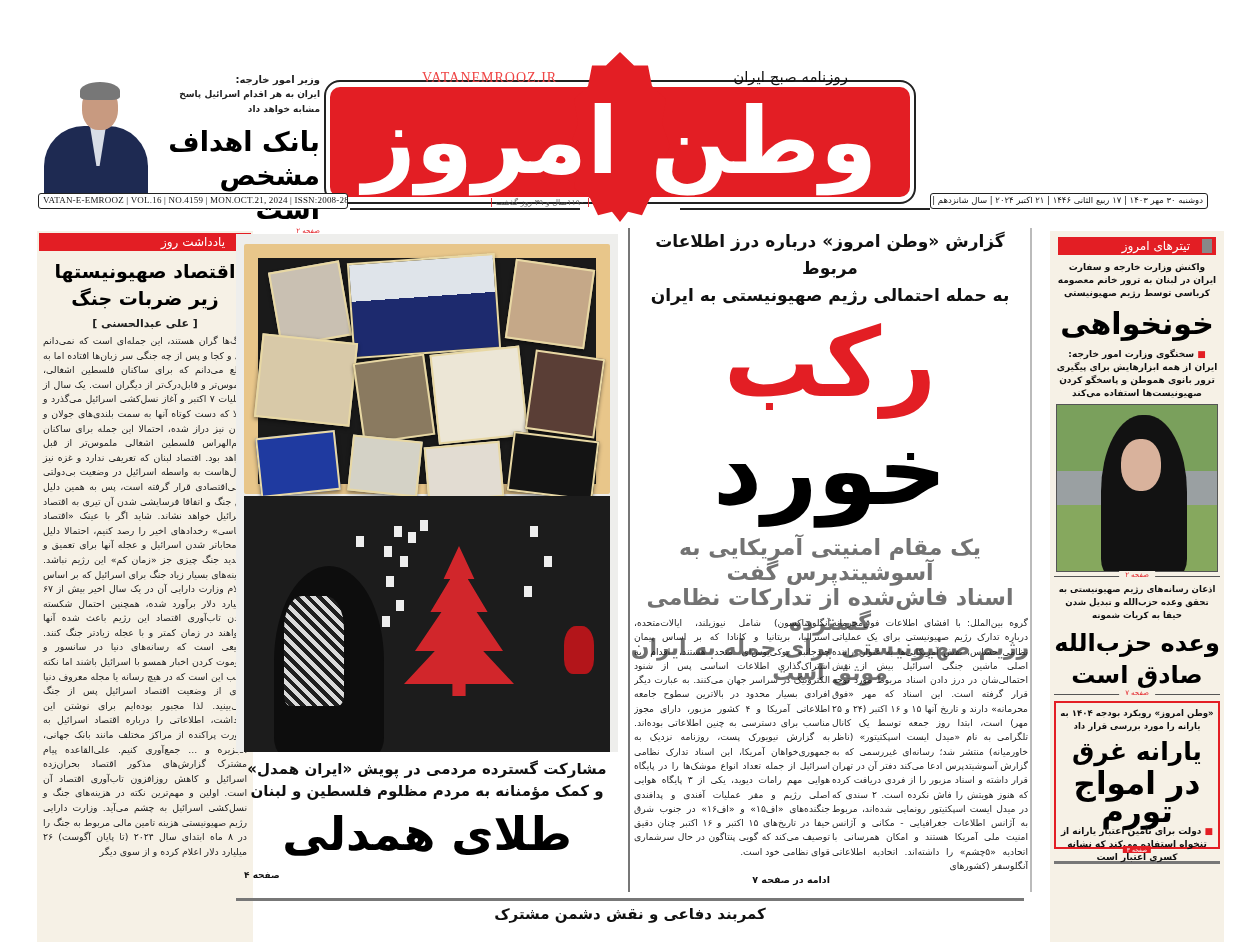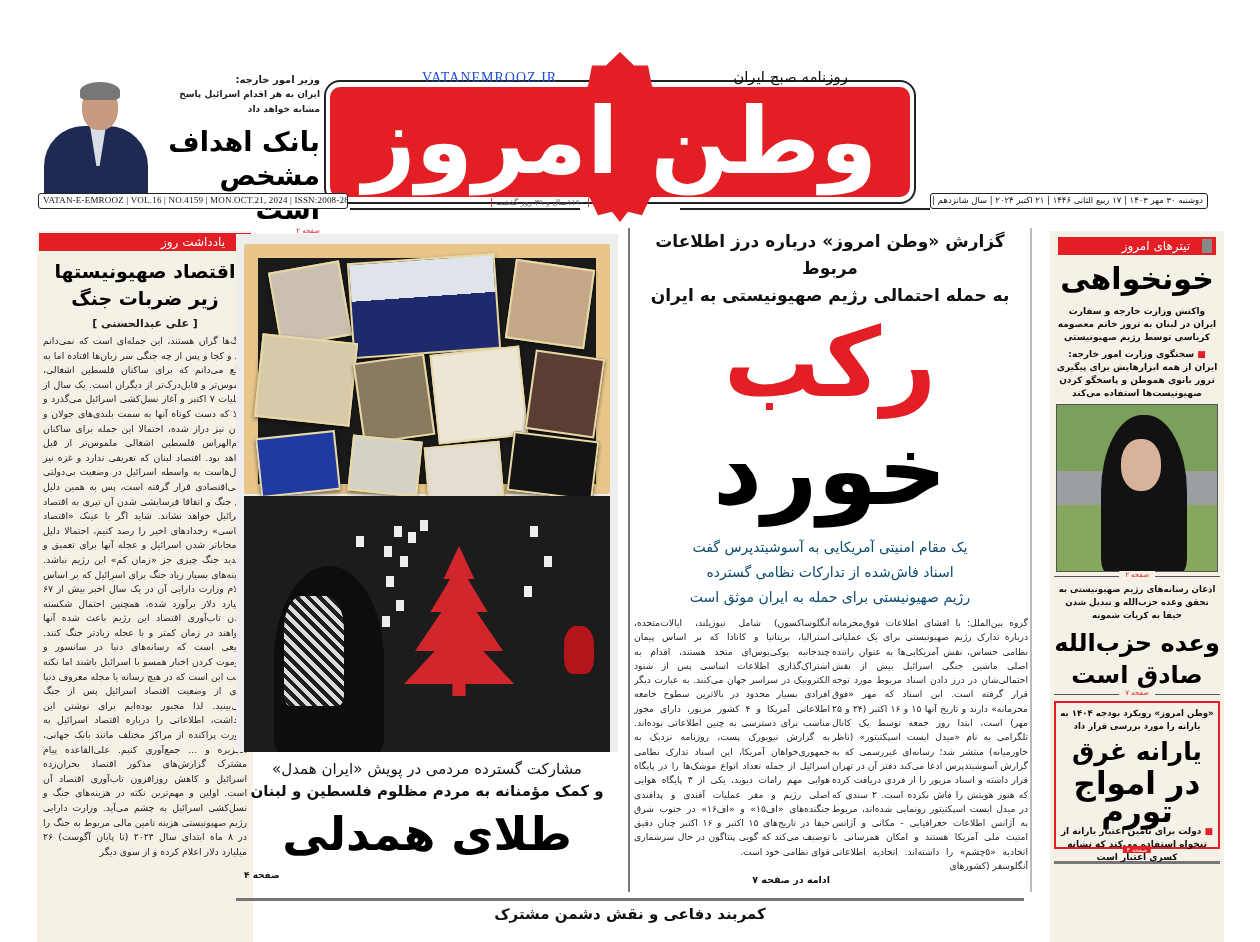--- a/index.html
+++ b/index.html
@@ -9,21 +9,21 @@
 .rtl{direction:rtl;text-align:right}
 .ctr{text-align:center}
 
 
 .logo-wrap{left:300px;top:52px;width:640px;height:170px}
 .logo-band{position:absolute;left:30px;top:35px;width:580px;height:110px;background:#e31e24;border-radius:10px}
 .logo-band-out{position:absolute;left:24px;top:28px;width:592px;height:124px;border:2px solid #222;border-radius:16px;background:#fff}
 .logo-medal{position:absolute;left:270px;top:0;width:100px;height:170px;background:#e31e24;clip-path:polygon(50% 0,64% 8%,78% 8%,82% 20%,96% 28%,92% 42%,100% 55%,92% 66%,96% 80%,80% 86%,72% 96%,58% 94%,50% 100%,42% 94%,28% 96%,20% 86%,4% 80%,8% 66%,0 55%,8% 42%,4% 28%,18% 20%,22% 8%,36% 8%)}
 .logo-text{position:absolute;left:30px;top:40px;width:580px;height:100px;font-family:"DejaVu Sans",sans-serif;font-weight:bold;font-size:92px;line-height:100px;color:#fff;text-align:center;letter-spacing:-2px;direction:rtl}
 .logo-tagline{position:absolute;right:92px;top:16px;font-size:15px;color:#111;direction:rtl;letter-spacing:2px}
-.logo-url{position:absolute;left:122px;top:18px;font-family:"Liberation Serif",serif;font-size:14px;color:#1d4ed8;letter-spacing:1px}
+.logo-url{position:absolute;left:122px;top:18px;font-family:"Liberation Serif",serif;font-size:14px;color:#ef4444;letter-spacing:1px}
 .logo-since{position:absolute;left:190px;top:146px;font-size:8px;color:#666;direction:rtl}
 .logo-since b{color:#e31e24}
 
 .left-teaser{left:40px;top:68px;width:280px;height:126px}
 .teaser-photo{position:absolute;left:4px;top:10px;width:104px;height:116px;overflow:hidden}
 .teaser-photo .head{position:absolute;left:38px;top:8px;width:36px;height:44px;background:#c89a80;border-radius:45%}
 .teaser-photo .hair{position:absolute;left:36px;top:4px;width:40px;height:18px;background:#777;border-radius:50% 50% 20% 20%}
 .teaser-photo .suit{position:absolute;left:0;top:48px;width:104px;height:70px;background:#1e2a52;border-radius:40px 40px 0 0}
 .teaser-photo .shirt{position:absolute;left:46px;top:48px;width:16px;height:40px;background:#d8dde6;clip-path:polygon(0 0,100% 0,60% 100%,40% 100%)}
 .teaser-text{position:absolute;right:0;top:4px;width:170px}
@@ -59,21 +59,21 @@
 .woman{position:absolute;left:30px;top:70px;width:110px;height:190px;background:#0d0d0d;border-radius:50% 50% 10% 10%}
 .scarf{position:absolute;left:40px;top:100px;width:60px;height:110px;background:repeating-linear-gradient(45deg,#fff 0 4px,#222 4px 8px);border-radius:30% 30% 10% 10%;opacity:.85}
 .vase{position:absolute;left:320px;top:130px;width:30px;height:48px;background:#b3151a;border-radius:40% 40% 30% 30%}
 .feature-cap{left:236px;top:758px;width:382px;height:130px}
 
 
 .main{left:630px;top:228px;width:400px}
 .main-kicker{font-size:17px;line-height:27px;font-weight:bold;color:#111}
 .main-h1{font-size:96px;line-height:108px;font-weight:bold;color:#000;letter-spacing:-3px}
 .main-h1 .red{color:#e31e24}
-.main-deck{font-size:14px;line-height:25px;font-weight:normal;color:#0c4a6e}
+.main-deck{font-size:22px;line-height:25px;font-weight:bold;color:#737373}
 .col-text{position:absolute;width:196px;font-size:9.2px;line-height:14.3px}
 .vrule{position:absolute;width:1.5px;background:#777}
 
 .bottom-rule{left:236px;top:898px;width:788px;height:3px;background:#777}
 .bottom-head{left:236px;top:905px;width:788px;font-size:15px;font-weight:bold}
 
 .dash-row{height:1px;border-top:1px solid #555;position:relative;margin:4px 4px}
 .dash-row span{position:absolute;left:50%;transform:translateX(-50%);top:-6px;background:#f6f1e6;padding:0 6px;font-size:7px;color:#e31e24}
 </style>
 </head>
@@ -151,21 +151,21 @@
       <div class="card" style="left:152px;top:104px"></div>
         <div class="card" style="left:138px;top:120px"></div>
       <div class="card" style="left:286px;top:30px"></div>
         <div class="card" style="left:300px;top:60px"></div>
       <div class="card" style="left:280px;top:90px"></div>
         <div class="card" style="left:112px;top:40px"></div>
     </div>
   </div>
 
   <div class="abs feature-cap rtl">
-    <div class="ctr" style="font-size:15px;font-weight:normal;line-height:22px">مشارکت گسترده مردمی در پویش «ایران همدل»</div>
+    <div class="ctr" style="font-size:15px;font-weight:bold;line-height:22px">مشارکت گسترده مردمی در پویش «ایران همدل»</div>
     <div class="ctr" style="font-size:15px;font-weight:bold;line-height:22px">و کمک مؤمنانه به مردم مظلوم فلسطین و لبنان</div>
     <div class="ctr big-h" style="font-size:46px;line-height:64px">طلای همدلی</div>
     <div class="abs" style="left:8px;top:112px;font-size:9px;font-weight:bold">صفحه ۴</div>
   </div>
 
   <div class="abs main rtl">
     <div class="main-kicker ctr">گزارش «وطن امروز» درباره درز اطلاعات مربوط</div>
     <div class="main-kicker ctr">به حمله احتمالی رژیم صهیونیستی به ایران</div>
     <div class="main-h1 ctr"><span class="red">رکب</span> <span>خورد</span></div>
     <div class="main-deck ctr" style="margin-top:10px">یک مقام امنیتی آمریکایی به آسوشیتدپرس گفت</div>
@@ -177,22 +177,22 @@
   <div class="vrule" style="left:1030px;top:228px;height:664px;background:#bbb"></div>
 
   <div class="col-text body-text" style="left:832px;top:616px;height:276px;overflow:hidden">گروه بین‌الملل: با افشای اطلاعات فوق‌محرمانه درباره تدارک رژیم صهیونیستی برای یک عملیاتی نظامی حساس، نقش آمریکایی‌ها به عنوان راننده اصلی ماشین جنگی اسرائیل بیش از نقش احتمالی‌شان در درز دادن اسناد مربوط مورد توجه قرار گرفته است. این اسناد که مهر «فوق محرمانه» دارند و تاریخ آنها ۱۵ و ۱۶ اکتبر (۲۴ و ۲۵ مهر) است، ابتدا روز جمعه توسط یک کانال تلگرامی به نام «میدل ایست اسپکتیتور» (ناظر خاورمیانه) منتشر شد؛ رسانه‌ای غیررسمی که به گزارش آسوشیتدپرس ادعا می‌کند دفتر آن در تهران قرار داشته و اسناد مزبور را از فردی دریافت کرده که هنوز هویتش را فاش نکرده است. ۲ سندی که در میدل ایست اسپکتیتور رونمایی شده‌اند، مربوط به آژانس اطلاعات جغرافیایی - مکانی و آژانس امنیت ملی آمریکا هستند و امکان همرسانی با اتحادیه «۵چشم» را داشته‌اند. اتحادیه اطلاعاتی آنگلوسفر (کشورهای</div>
   <div class="col-text body-text" style="left:634px;top:616px;height:258px;overflow:hidden">آنگلوساکسون) شامل نیوزیلند، ایالات‌متحده، استرالیا، بریتانیا و کانادا که بر اساس پیمان چندجانبه یوکی‌یوس‌ای متحد هستند، اقدام به اشتراک‌گذاری اطلاعات اساسی پس از شنود الکترونیک در سراسر جهان می‌کنند. به عبارت دیگر افرادی بسیار محدود در بالاترین سطوح جامعه اطلاعاتی آمریکا و ۴ کشور مزبور، دارای مجوز مناسب برای دسترسی به چنین اطلاعاتی بوده‌اند. به گزارش نیویورک پست، روزنامه نزدیک به جمهوری‌خواهان آمریکا، این اسناد تدارک نظامی اسرائیل از جمله تعداد انواع موشک‌ها را در پایگاه هوایی مهم رامات دیوید، یکی از ۳ پایگاه هوایی اصلی رژیم و مقر عملیات آفندی و پدافندی جنگنده‌های «اف۱۵» و «اف۱۶» در جنوب شرق حیفا در تاریخ‌های ۱۵ اکتبر و ۱۶ اکتبر چنان دقیق توصیف می‌کند که گویی پنتاگون در حال سرشماری قوای نظامی خود است.</div>
   <div class="abs rtl" style="left:634px;top:874px;width:196px;font-size:9.5px;font-weight:bold">ادامه در صفحه ۷</div>
 
   <div class="abs sidecol rightcol rtl">
     <div class="sec-head" style="margin:6px 8px 0">تیترهای امروز</div>
 
     <div>
+      <div class="ctr" style="font-size:9px;line-height:13px;font-weight:bold;padding:6px 6px 0">واکنش وزارت خارجه و سفارت ایران در لبنان به ترور خانم معصومه کرباسی توسط رژیم صهیونیستی</div>
       <div class="ctr big-h" style="font-size:30px;line-height:40px;margin-top:4px">خونخواهی</div>
-      <div class="ctr" style="font-size:9px;line-height:13px;font-weight:bold;padding:6px 6px 0">واکنش وزارت خارجه و سفارت ایران در لبنان به ترور خانم معصومه کرباسی توسط رژیم صهیونیستی</div>
       <div class="ctr" style="font-size:9px;line-height:13px;font-weight:bold;padding:4px 6px 0"><span style="color:#e31e24">■ </span><span>سخنگوی وزارت امور خارجه: ایران از همه ابزارهایش برای پیگیری ترور بانوی هموطن و پاسخگو کردن صهیونیست‌ها استفاده می‌کند</span></div>
       <div style="margin:4px 6px 0;height:168px;border:1px solid #555;position:relative;overflow:hidden;background:linear-gradient(#7aa05c 0 40%,#9aa0a2 40% 60%,#86a85e 60%)">
         <div style="position:absolute;left:44px;top:10px;width:86px;height:160px;background:#121212;border-radius:48% 48% 10% 10%"></div>
         <div style="position:absolute;left:64px;top:34px;width:40px;height:52px;background:#d9b29c;border-radius:46%"></div>
       </div>
       <div class="dash-row">
           <span>صفحه ۲</span>
         </div>
     </div>
 

